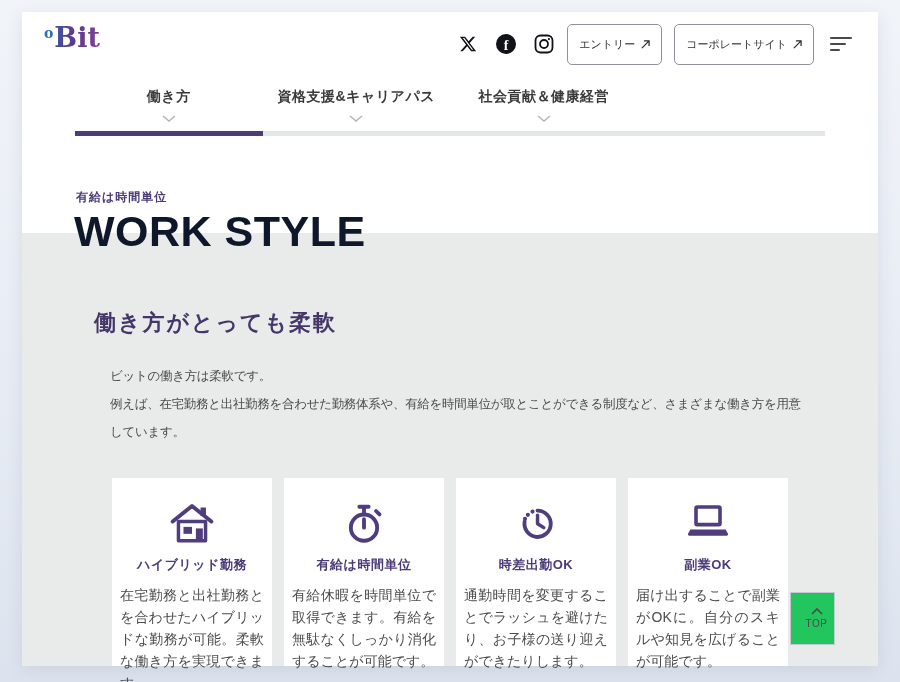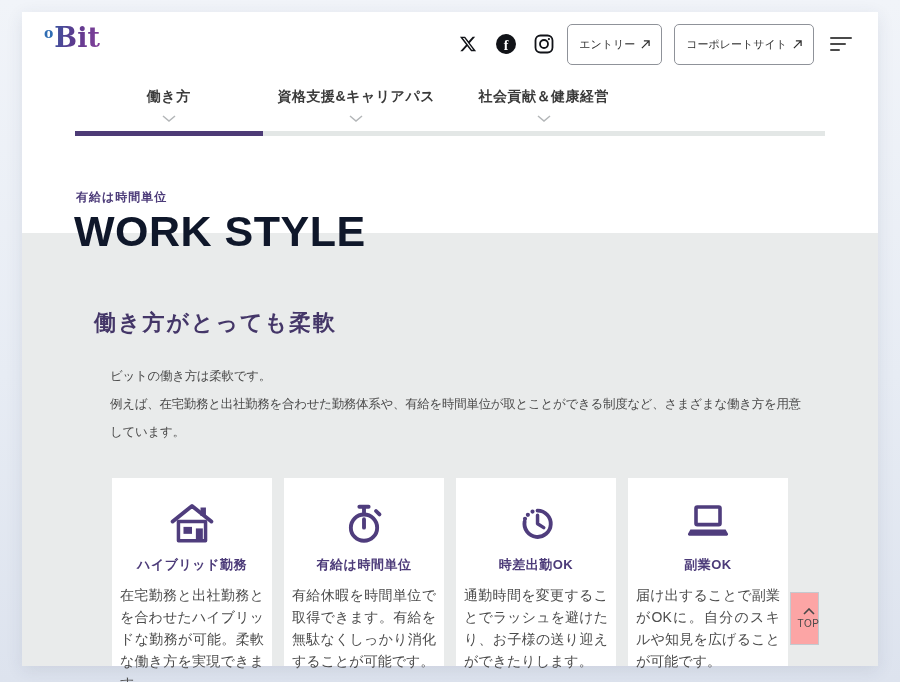--- a/index.html
+++ b/index.html
@@ -60,22 +60,22 @@
     color:#443668; letter-spacing:2px; }
   .sec-paras { position:absolute; left:88px; top:350px; width:692px;
     font-size:12.5px; letter-spacing:-0.3px; line-height:28px; color:#4a4a4a; }
   
   .cards { position:absolute; left:90px; top:466px; display:flex; gap:12px; }
   .card { width:160px; height:188px; background:#fff; padding-top:21px; text-align:center; }
   .card .icon { height:48px; display:flex; align-items:center; justify-content:center; }
   .card .title { margin-top:9px; font-size:13px; font-weight:bold; color:#4c3b79; letter-spacing:.5px; }
   .card .body { margin:10px 8px 0; text-align:justify; font-size:14px; line-height:22px; color:#4c4c4c; }
   
-  .top-btn { position:absolute; left:768px; top:580px; width:29px; height:53px;
-    background:#fca5a5; border:1px solid #c4c9cf; display:flex; flex-direction:column;
+  .top-btn { position:absolute; left:768px; top:580px; width:45px; height:53px;
+    background:#22c55e; border:1px solid #c4c9cf; display:flex; flex-direction:column;
     align-items:center; justify-content:center; gap:3px; cursor:pointer;padding-left:8px; }
   .top-btn .t-lbl { font-size:10px; color:#4a4a4a; letter-spacing:.5px; }
   svg { display:block; }
 </style>
 </head>
 <body>
 
 <div class="page">
   <div class="gray-section"></div>
 

